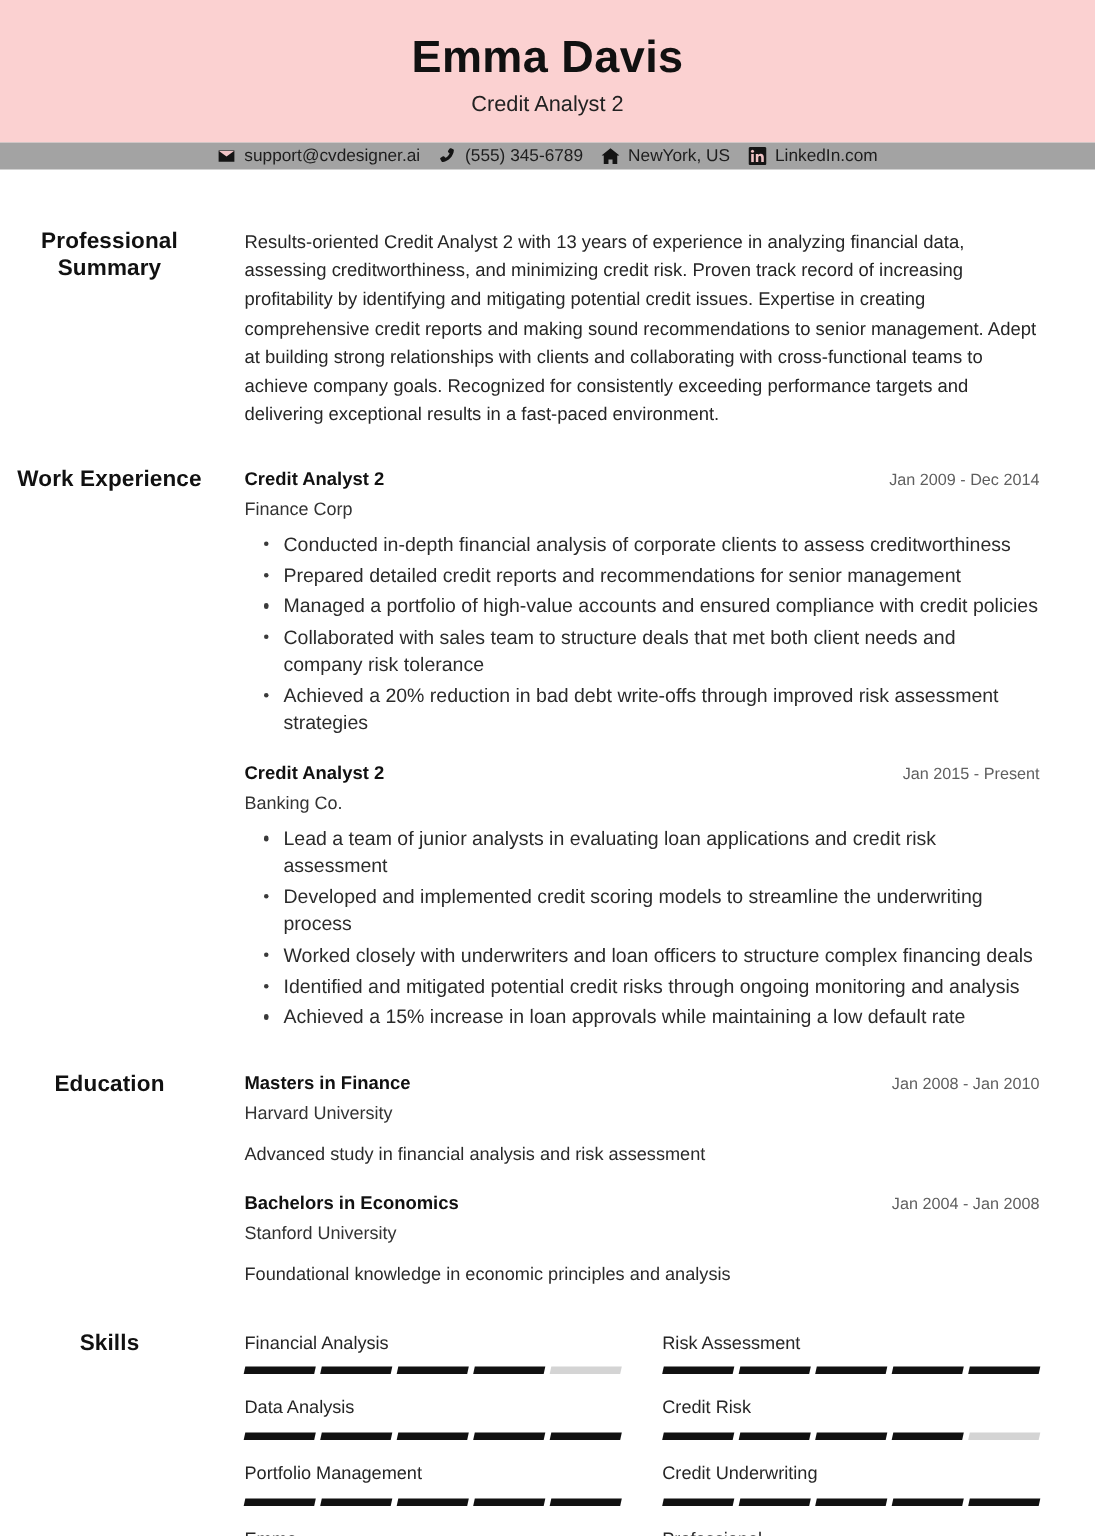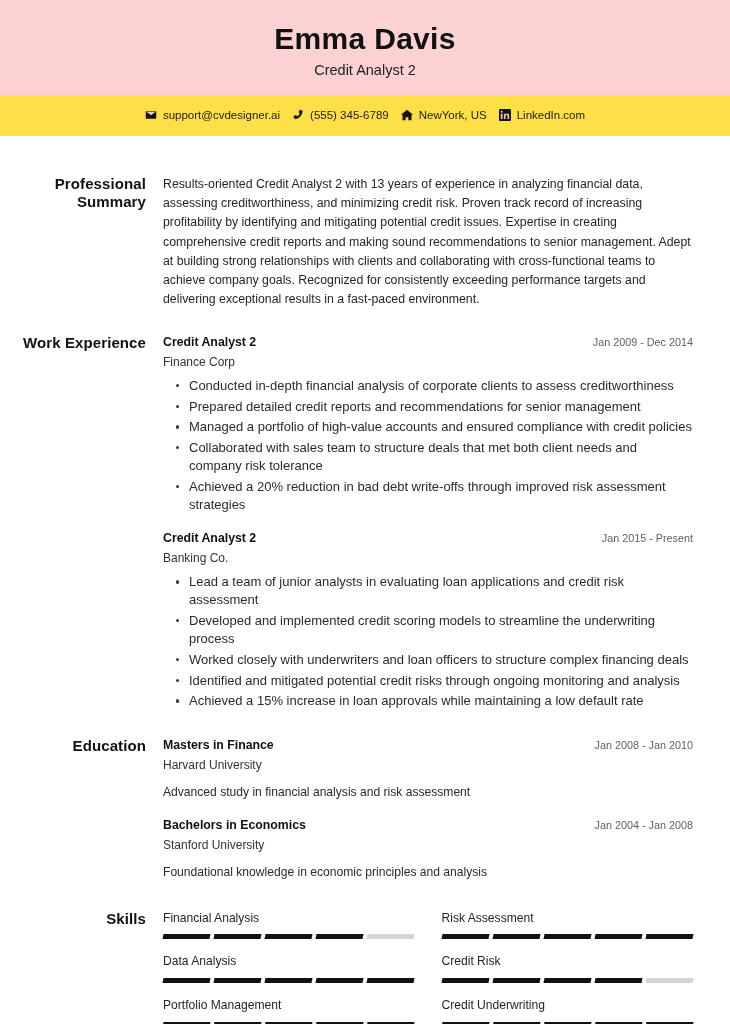--- a/index.html
+++ b/index.html
@@ -37,22 +37,22 @@
     line-height: 1.12;
   }
   .job-title {
     font-size: 14.5px;
     color: #222222;
     margin-top: 6px;
     line-height: 1.2;
   }
 
   .contact-band {
-    background: #fde047;
-    height: 41px;
+    background: #a3a3a3;
+    height: 18px;
     display: flex;
     align-items: center;
     justify-content: center;
     gap: 12px;
   }
   .contact-item {
     display: flex;
     align-items: center;
     gap: 6px;
     font-size: 11.5px;
@@ -74,21 +74,21 @@
     padding: 0 37px 0 0;
   }
 
   .section {
     display: flex;
     align-items: flex-start;
   }
   .sec-label {
     width: 163px;
     flex: 0 0 163px;
-    text-align: right;
+    text-align: center;
     padding-right: 17px;
     font-size: 15px;
     font-weight: bold;
     color: #111111;
     line-height: 1.22;
     letter-spacing: 0.1px;
   }
   .sec-body {
     flex: 1 1 auto;
     min-width: 0;

